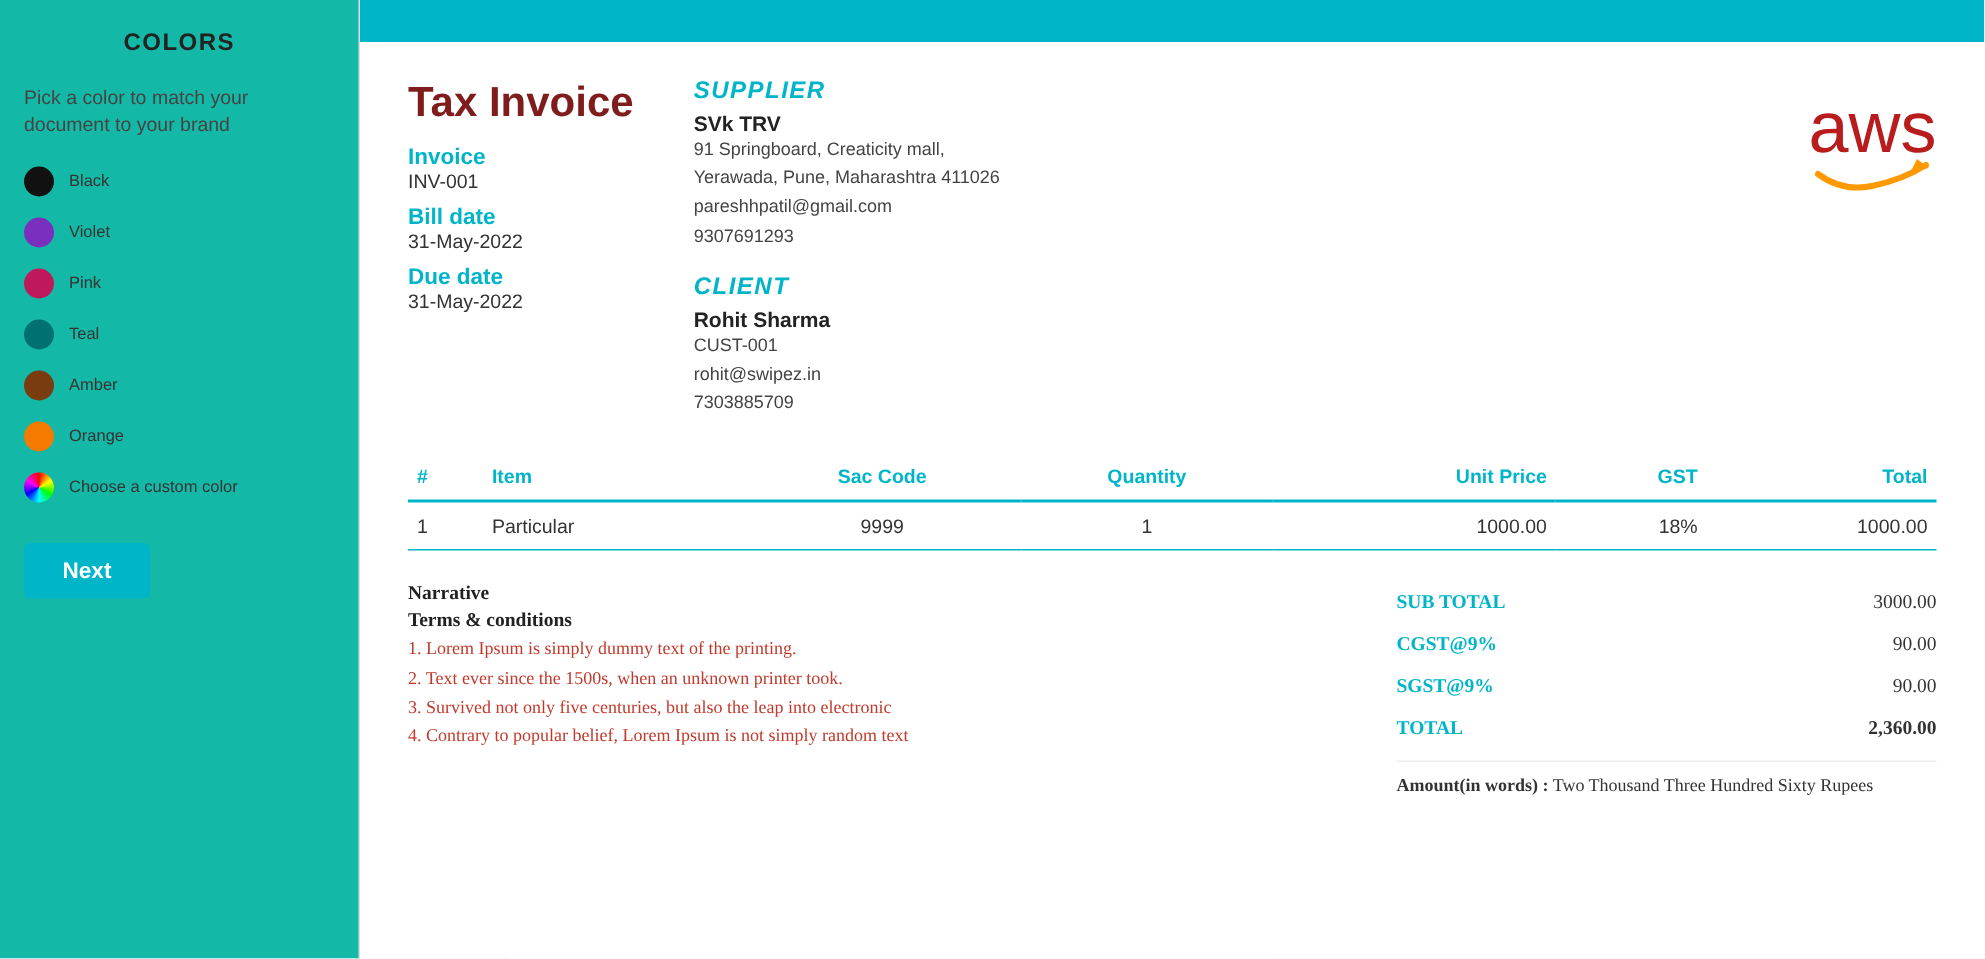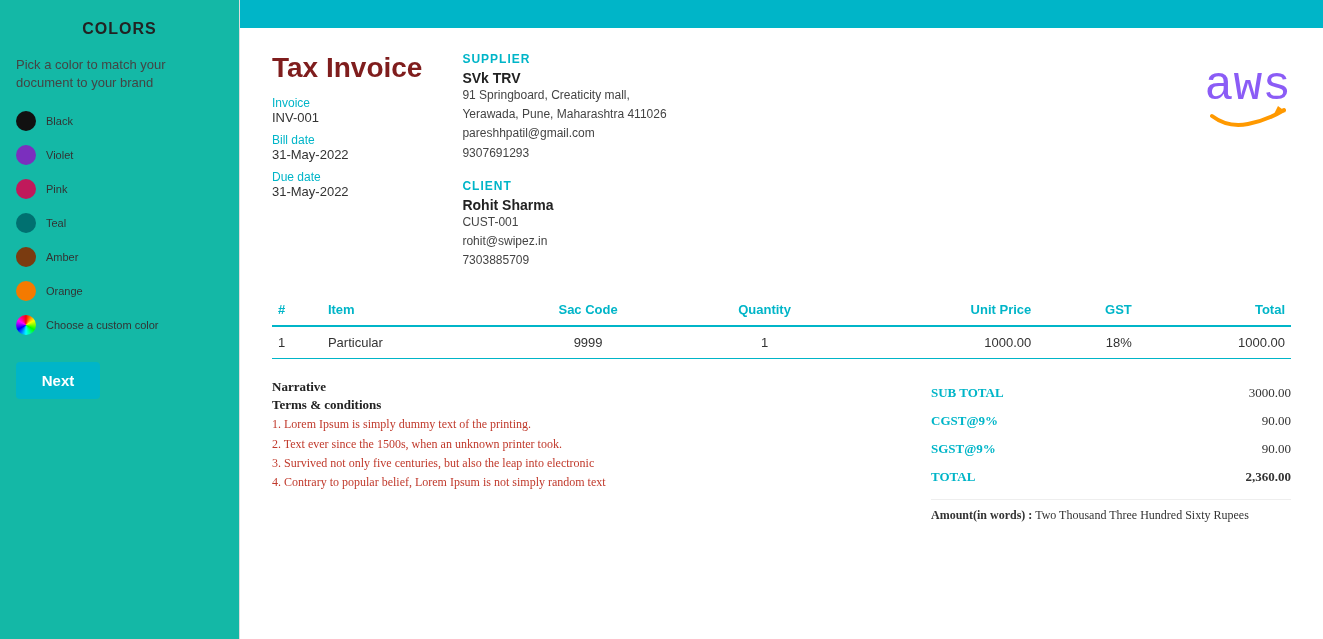--- a/index.html
+++ b/index.html
@@ -100,42 +100,43 @@
     }
 
     .invoice-left h1 {
       font-size: 28px;
       font-weight: bold;
       color: #7f1d1d;
       margin-bottom: 12px;
     }
 
     .invoice-left .field-label {
-      font-size: 12px;
+      font-size: 15px;
       color: #00b5c8;
-      font-weight: normal;
+      font-weight: bold;
     }
 
     .invoice-left .field-value {
       font-size: 13px;
       color: #333;
       margin-bottom: 8px;
     }
 
     .invoice-center {
       flex: 1;
       padding-left: 40px;
     }
 
     .section-label {
-      font-size: 12px;
+      font-size: 16px;
       font-weight: bold;
       color: #00b5c8;
       letter-spacing: 1px;
       margin-bottom: 4px;
+      font-style: italic;
     }
 
     .supplier-name {
       font-size: 14px;
       font-weight: bold;
       color: #222;
     }
 
     .supplier-detail {
       font-size: 12px;
@@ -143,24 +144,24 @@
       line-height: 1.6;
     }
 
     
     .aws-logo {
       text-align: right;
       padding-top: 10px;
     }
 
     .aws-text {
-      font-family: Liberation Mono, monospace;
+      font-family: Liberation Sans, sans-serif;
       font-size: 48px;
       font-weight: 300;
-      color: #8b5cf6;
+      color: #b91c1c;
       line-height: 1;
     }
 
     .aws-arrow {
       color: #ff9900;
       font-size: 28px;
       text-align: center;
       margin-top: -8px;
     }
 

